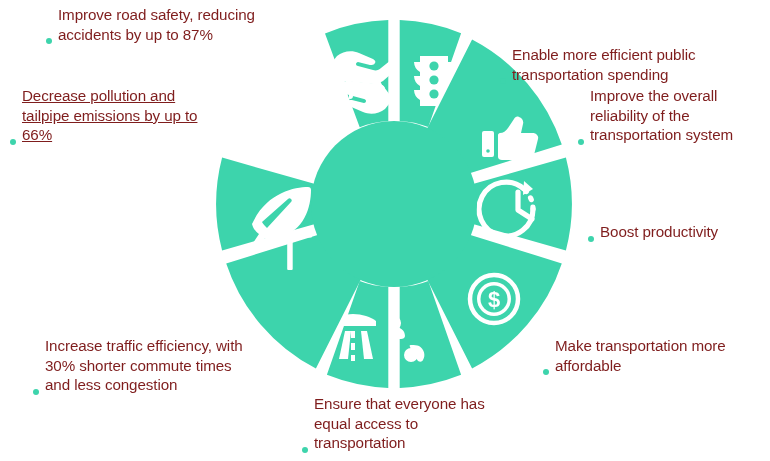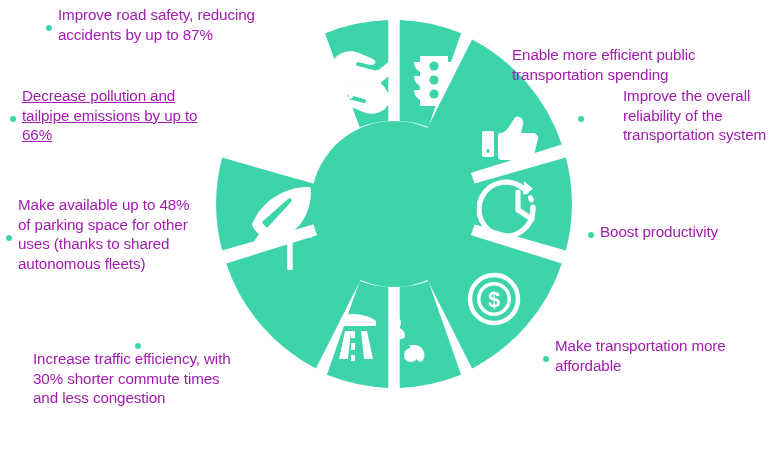--- a/index.html
+++ b/index.html
@@ -22,47 +22,47 @@
   .wheel {
     position: absolute;
     left: 206px;
     top: 16px;
     width: 376px;
     height: 376px;
   }
   .callout {
     position: absolute;
     display: flex;
-    align-items: center;
-    color: #a21caf;
+    align-items: flex-end;
+    color: #7f1d1d;
     font-size: 15.2px;
     line-height: 19.5px;
     letter-spacing: -0.1px;
   }
   .callout .bullet {
     flex: 0 0 auto;
     width: 6px;
     height: 6px;
     border-radius: 50%;
     background: #3dd4ac;
     margin-top: 7px;
     margin-right: 6px;
   }
   .callout .ctext {
     display: block;
   }
   
   #c-safety        { left: 46px;  top: 5px;   width: 230px; }
   #c-pollution     { left: 10px;  top: 86px;  width: 205px; text-decoration: underline; }
   #c-parking       { left: 6px;   top: 195px; width: 190px; }
-  #c-traffic       { left: 33px;  top: 336px; width: 215px; flex-direction: column; }
+  #c-traffic       { left: 33px;  top: 336px; width: 215px; }
   #c-access        { left: 302px; top: 394px; width: 185px; }
   #c-affordable    { left: 543px; top: 336px; width: 200px; }
   #c-productivity  { left: 588px; top: 222px; width: 180px; }
-  #c-reliability   { left: 578px; top: 86px;  width: 190px; gap: 33px; }
+  #c-reliability   { left: 578px; top: 86px;  width: 190px; }
   #c-public        { left: 500px; top: 5px;   width: 240px; margin-top: 40px; }
 </style>
 </head>
 <body>
 
 <div id="infographic">
 
   <svg class="wheel" viewBox="0 0 376 376">
     <defs>
       
@@ -220,30 +220,30 @@
   <div class="callout" id="c-safety">
     <span class="bullet"></span>
     <span class="ctext">Improve road safety, reducing accidents by up to 87%</span>
   </div>
 
   <div class="callout" id="c-pollution">
     <span class="bullet"></span>
     <span class="ctext">Decrease pollution and tailpipe emissions by up to 66%</span>
   </div>
 
-  <div class="callout" id="c-parking">
-    <span class="bullet"></span>
-    <span class="ctext">Make available up to 48% of parking space for other uses (thanks to shared autonomous fleets)</span>
-  </div>
 
   <div class="callout" id="c-traffic">
     <span class="bullet"></span>
     <span class="ctext">Increase traffic efficiency, with 30% shorter commute times and less congestion</span>
   </div>
 
+  <div class="callout" id="c-access">
+    <span class="bullet"></span>
+    <span class="ctext">Ensure that everyone has equal access to transportation</span>
+  </div>
 
   <div class="callout" id="c-affordable">
     <span class="bullet"></span>
     <span class="ctext">Make transportation more affordable</span>
   </div>
 
   <div class="callout" id="c-productivity">
     <span class="bullet"></span>
     <span class="ctext">Boost productivity</span>
   </div>

